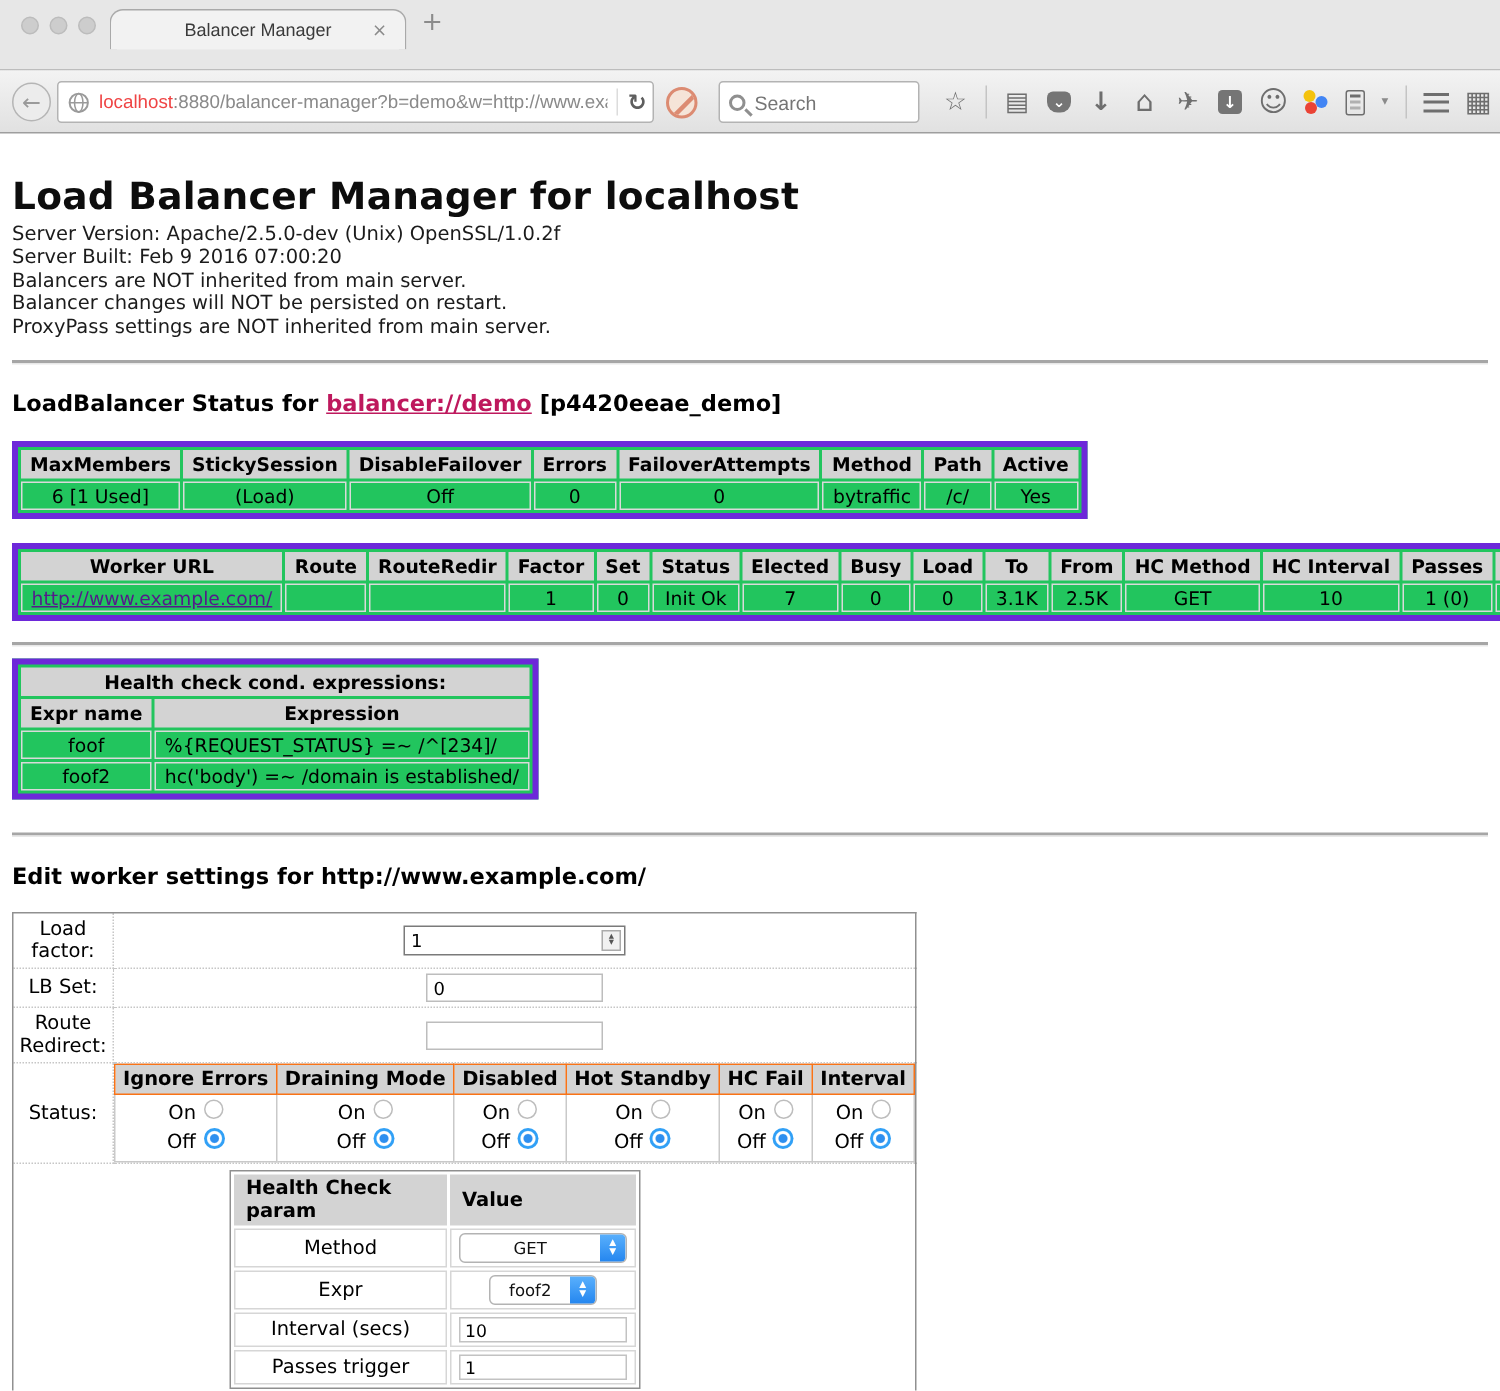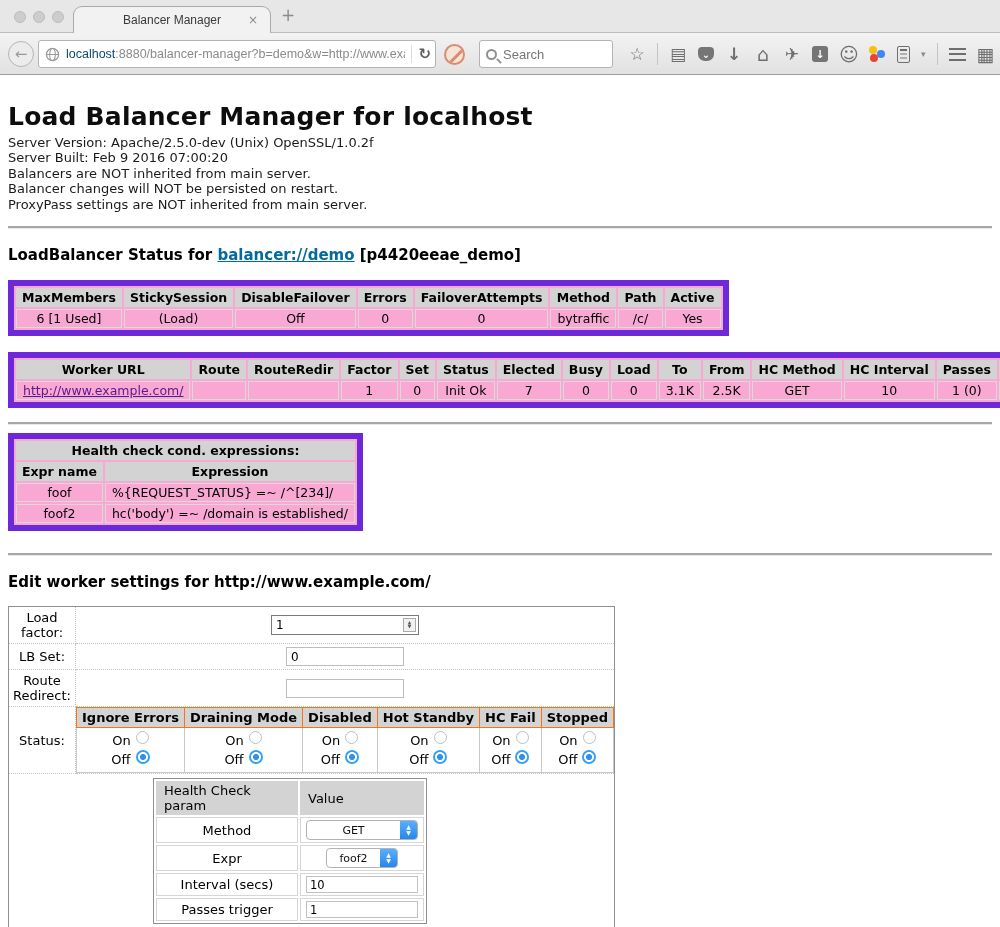--- a/index.html
+++ b/index.html
@@ -1,38 +1,38 @@
 <!DOCTYPE html>
 <html><head>
 <meta charset="utf-8">
 <style>
   * { box-sizing: border-box; margin: 0; padding: 0; }
   html,body { width:1000px; height:927px; }
   body { font-family:"DejaVu Sans", sans-serif; background:#fff; overflow:hidden; }
 
   
-  .titlebar { position:relative; height:33px; background:#e7e7e7; border-bottom:1px solid #bdbdbd; }
+  .titlebar { position:relative; height:47px; background:#e7e7e7; border-bottom:1px solid #bdbdbd; }
   .tl { position:absolute; top:11px; width:12px; height:12px; border-radius:50%; background:#cdcdcd; border:1px solid #bcbcbc; }
   .tl1{ left:14px; } .tl2{ left:33px; } .tl3{ left:52px; }
   .tab { position:absolute; left:73px; top:6px; width:198px; height:27px; background:#f2f2f2;
          border:1px solid #a9a9a9; border-bottom:none; border-radius:9px 9px 0 0;
          display:flex; align-items:center; justify-content:center; }
   .tab-title { font-family:"Liberation Sans", sans-serif; font-size:12px; color:#3a3a3a; }
   .tab-close { position:absolute; right:12px; top:6px; font-size:12px; color:#8b8b8b; cursor:default; }
   .newtab { position:absolute; left:281px; top:5px; font-size:17px; color:#8b8b8b; }
 
   .toolbar { position:relative; height:42px; background:linear-gradient(#f3f3f3,#e1e1e1); border-bottom:1px solid #9e9e9e; }
   .backbtn { position:absolute; left:8px; top:8px; width:26px; height:26px; border-radius:50%;
              border:1px solid #b5b5b5; background:#ececec; color:#9a9a9a; font-size:15px;
              display:flex; align-items:center; justify-content:center; }
   .urlbar { position:absolute; left:38px; top:7px; width:398px; height:28px; background:#fff;
             border:1px solid #b3b3b3; border-radius:3px; display:flex; align-items:center; padding:0 4px 0 6px; }
   .globe { width:15px; height:15px; flex:0 0 auto; margin-right:6px; }
   .urltext { flex:1; font-family:"Liberation Sans", sans-serif; font-size:12.5px; white-space:nowrap; overflow:hidden; }
-  .urltext .host { color:#0c4a6e; } .urltext .rest { color:#8a8a8a; }
+  .urltext .host { color:#ef4444; } .urltext .rest { color:#8a8a8a; }
   .url-divider { width:1px; height:18px; background:#dcdcdc; margin:0 6px; }
   .reload { color:#5e5e5e; font-size:15px; font-weight:bold; }
   .blocked { position:absolute; left:444px; top:11px; width:21px; height:21px; border-radius:50%;
              border:2px solid #dc8b72; background:#f5e4d8; position:absolute; overflow:hidden; }
   .blocked::after { content:""; position:absolute; left:-2px; top:8px; width:26px; height:2.5px;
                     background:#dc8b72; transform:rotate(-45deg); }
   .searchbox { position:absolute; left:479px; top:7px; width:134px; height:28px; background:#fff;
                border:1px solid #b3b3b3; border-radius:3px; display:flex; align-items:center; padding:0 6px; }
   .mag { width:11px; height:11px; border:2px solid #8f8f8f; border-radius:50%; position:relative; margin-right:6px; flex:0 0 auto; }
   .mag::after { content:""; position:absolute; left:8px; top:9px; width:6px; height:2px; background:#8f8f8f; transform:rotate(45deg); }
@@ -55,24 +55,24 @@
   .caret { color:#8a8a8a; font-size:9px; }
   .burger { width:17px; height:13px; border-top:2.5px solid #6e6e6e; border-bottom:2.5px solid #6e6e6e; position:relative; }
   .burger::after { content:""; position:absolute; left:0; right:0; top:3px; height:2.5px; background:#6e6e6e; }
 
   
   .content { padding:0 8px; background:#fff; color:#000; }
   h1.pagetitle { font-size:25px; font-weight:bold; padding-top:27px; letter-spacing:0.2px; color:#0d0d0d; }
   .info { margin-top:4px; font-size:13px; line-height:15.4px; color:#1b1b1b; }
   hr.rule { border:none; border-top:2px solid #a6a6a6; border-bottom:1px solid #e8e8e8; margin:14px 0 0 0; }
   h3.section { font-size:15px; font-weight:bold; margin:17px 0 0 0; }
-  h3.section a { color:#0369a1; }
+  h3.section a { color:#be185d; }
   .spacer8 { height:8px; } .spacer16 { height:16px; }
 
-  table.grid { border-collapse:separate; border-spacing:2px; border:6px solid #6d28d9; background:#f9a8d4; }
+  table.grid { border-collapse:separate; border-spacing:2px; border:4px solid #6d28d9; background:#22c55e; }
   table.grid th { background:#d3d3d3; font-size:12.5px; font-weight:bold; padding:2px 6px; white-space:nowrap; text-align:center; }
   table.grid td { border:1px solid #dadada; font-size:12.5px; padding:1px 6px; text-align:center; white-space:nowrap;margin-top:44px; }
   table.worker { width:100%; }
   td.lefty { text-align:left !important; }
   a.plink { color:#551a8b; text-decoration:underline; }
 
   
   table.formtbl { border-collapse:collapse; border:1px solid #909090; width:565px; margin-top:15px; }
   table.formtbl > tbody > tr > td { border:1px dotted #c6c6c6; font-size:13px; text-align:center; padding:3px 4px; }
   td.flabel { width:100px; }
@@ -84,21 +84,21 @@
 
   table.statustbl { border-collapse:collapse; width:100%; }
   table.statustbl th { background:#d3d3d3; border:1px solid #f97316; font-size:13px; padding:2px 5px; white-space:nowrap; }
   table.statustbl td { border:1px solid #c9c9c9; font-size:13px; padding:3px 2px; text-align:center; }
   .radioline { display:flex; justify-content:center; gap:5px; line-height:19px; }
   .radio { display:inline-block; width:13px; height:13px; border-radius:50%; background:#fff; border:1px solid #bdbdbd; }
   .radio-on { display:inline-block; width:14px; height:14px; border-radius:50%; border:none;
               background:radial-gradient(circle at 50% 50%, #2e8fef 0 2.6px, #ffffff 3.4px 4.6px, #31a0f6 5.4px); }
 
   table.hctbl { border-collapse:separate; border-spacing:2px; border:1px solid #8f8f8f; margin-left:144px; }
-  table.hctbl th { background:#d3d3d3; font-size:13px; font-weight:normal; padding:2px 8px; }
+  table.hctbl th { background:#d3d3d3; font-size:13px; font-weight:bold; padding:2px 8px; }
   table.hctbl td { border:1px solid #d6d6d6; font-size:13px; padding:2px 4px; text-align:center; }
   .hcparam { width:142px; }
   .hcval { width:124px; }
   .hcinput { width:112px; height:17px; border:1px solid #c2c2c2; font-size:11.5px; font-family:"DejaVu Sans",sans-serif; padding:0 3px; }
 
   .selectbox { display:inline-flex; align-items:center; border:1px solid #b3b3b3; border-radius:4px; background:#fff;
                height:20px; overflow:hidden; }
   .sel-med { width:112px; } .sel-sm { width:72px; }
   .selectbox .selval { flex:1; font-size:11px; color:#111; text-align:center; }
   .stepper { width:17px; height:20px; background:linear-gradient(#5cb2fd,#2284ee); color:#fff; display:flex;
@@ -301,21 +301,21 @@
       <td class="flabel">Status:</td>
       <td style="padding:0">
         <table class="statustbl">
           <tbody>
                 <tr>
             <th>Ignore Errors</th>
             <th>Draining Mode</th>
             <th>Disabled</th>
             <th>Hot Standby</th>
             <th>HC Fail</th>
-            <th>Stopped</th>
+            <th>Interval</th>
           </tr>
           <tr>
             <td>
               <div class="radioline">
                       <span>On</span>
                       <span class="radio"></span>
                     </div>
               <div class="radioline">
                       <span>Off</span>
                       <span class="radio-on"></span>

